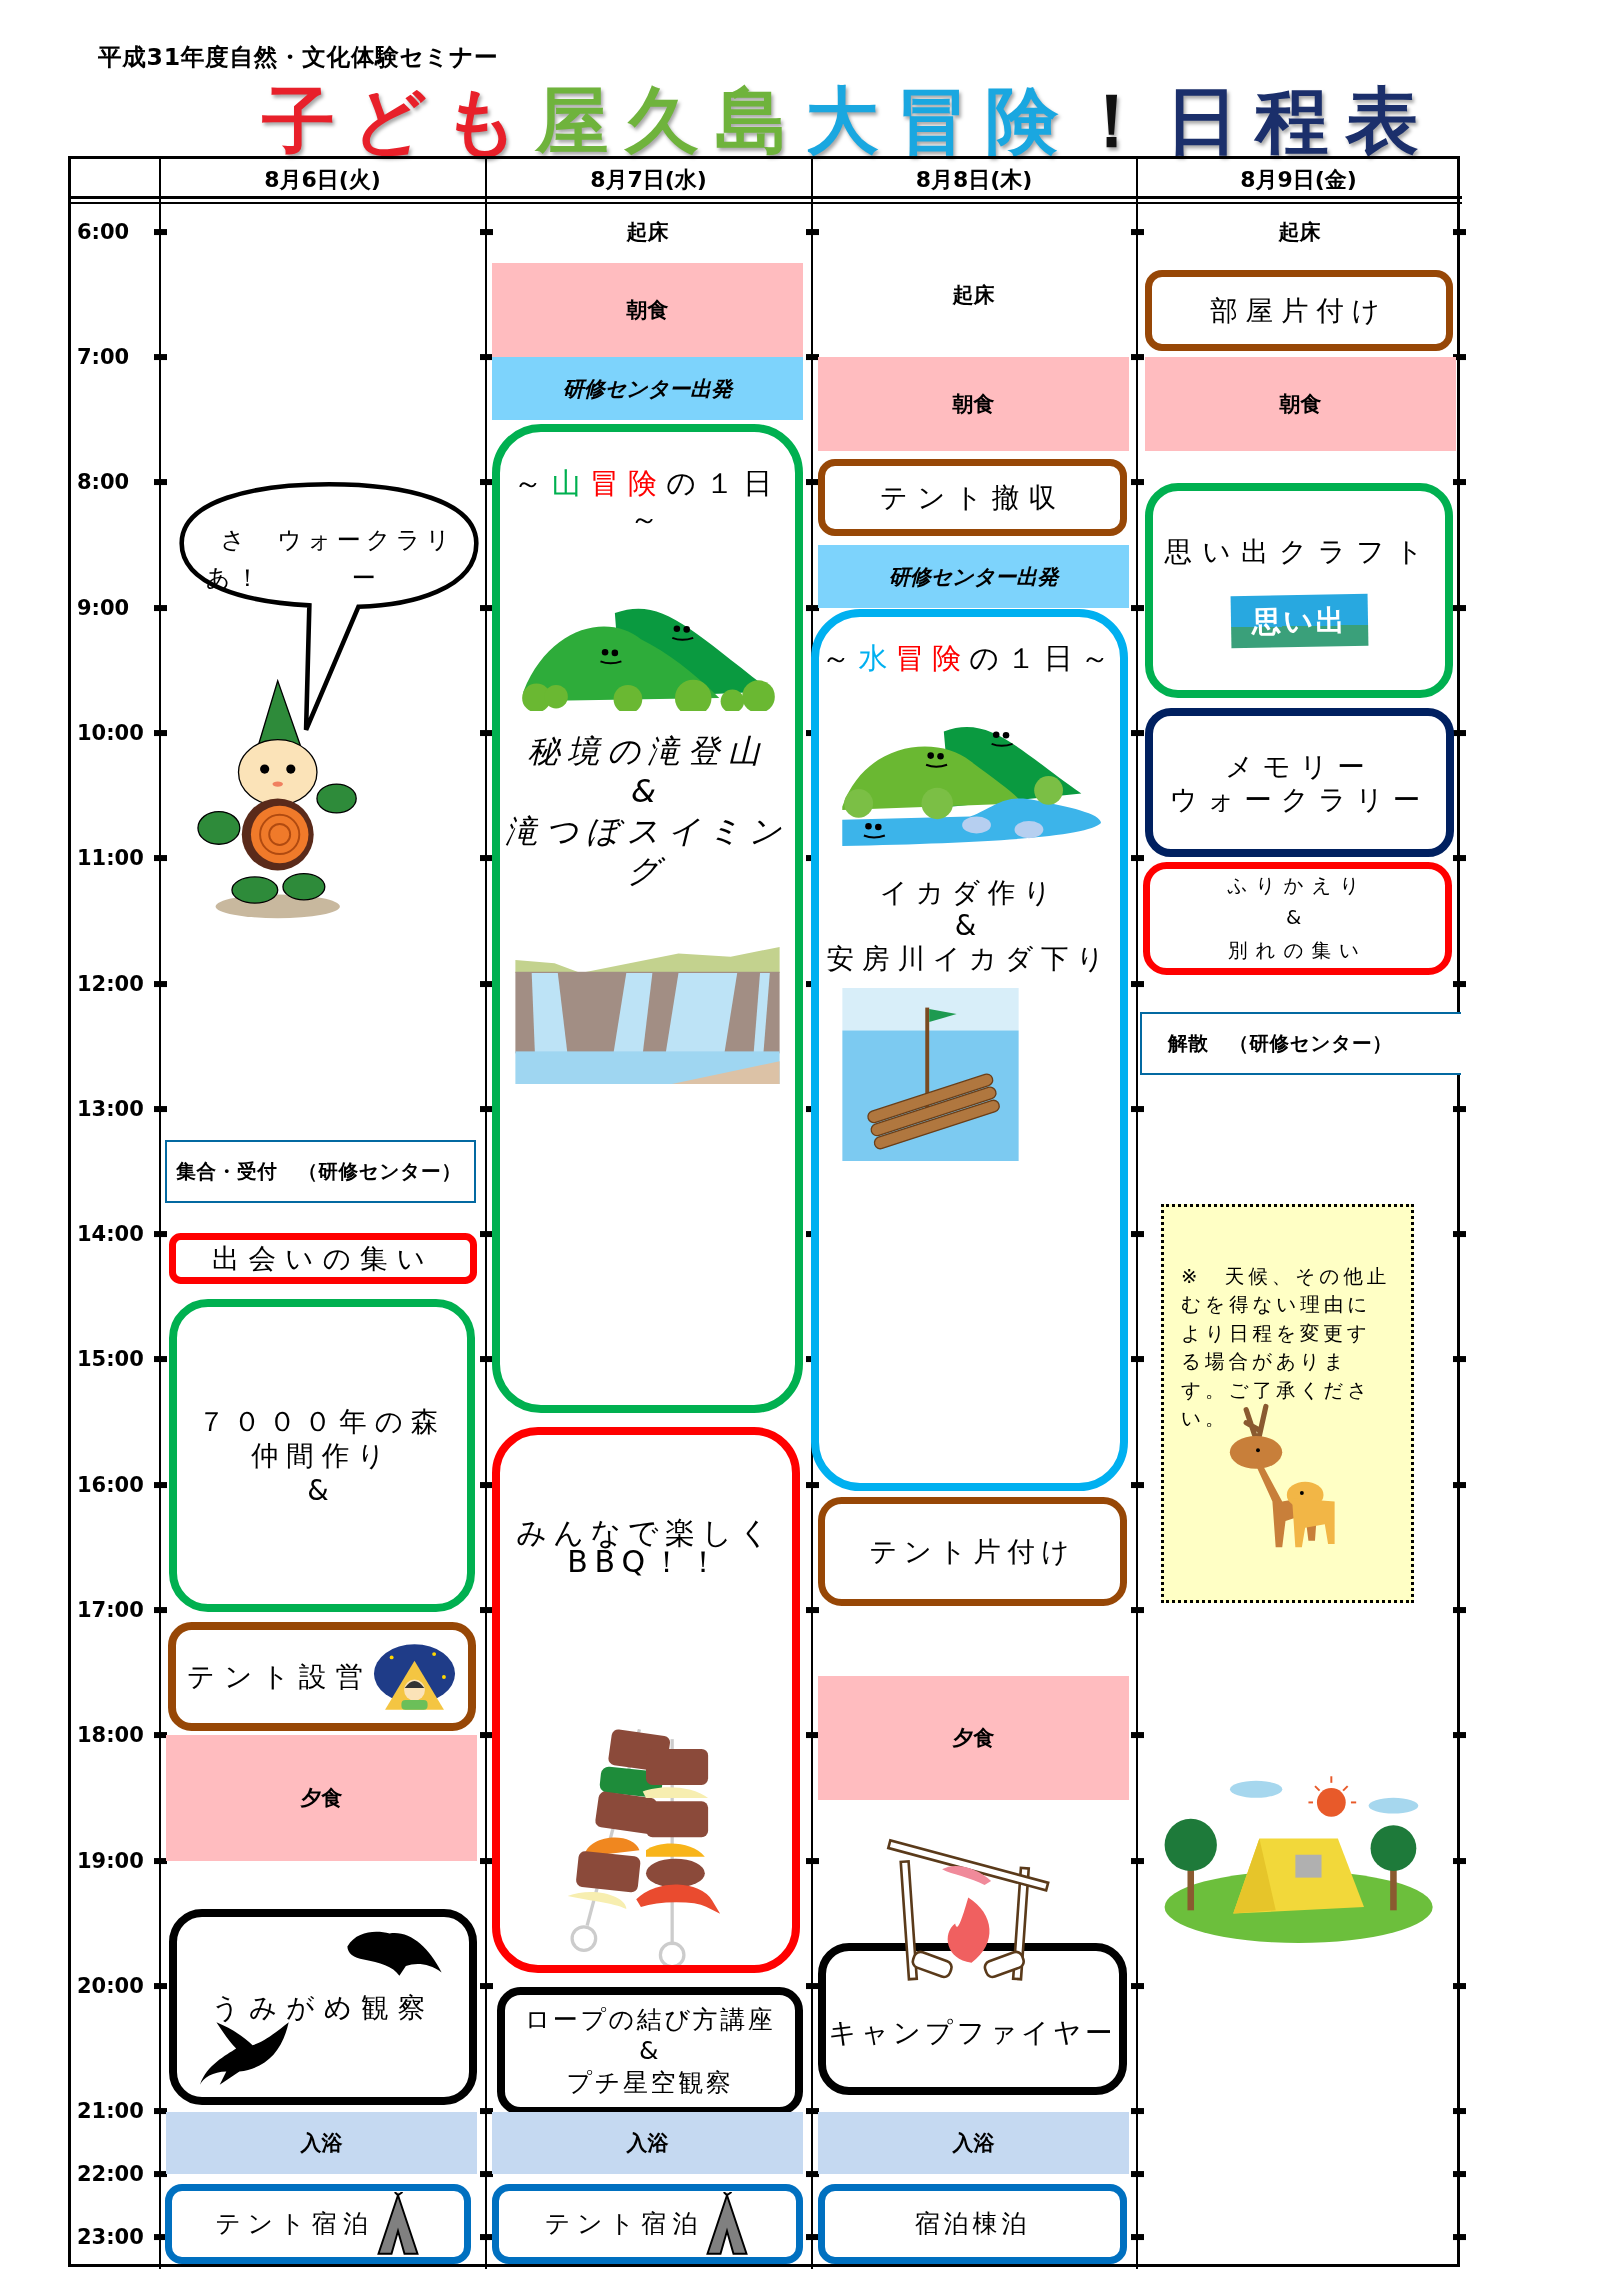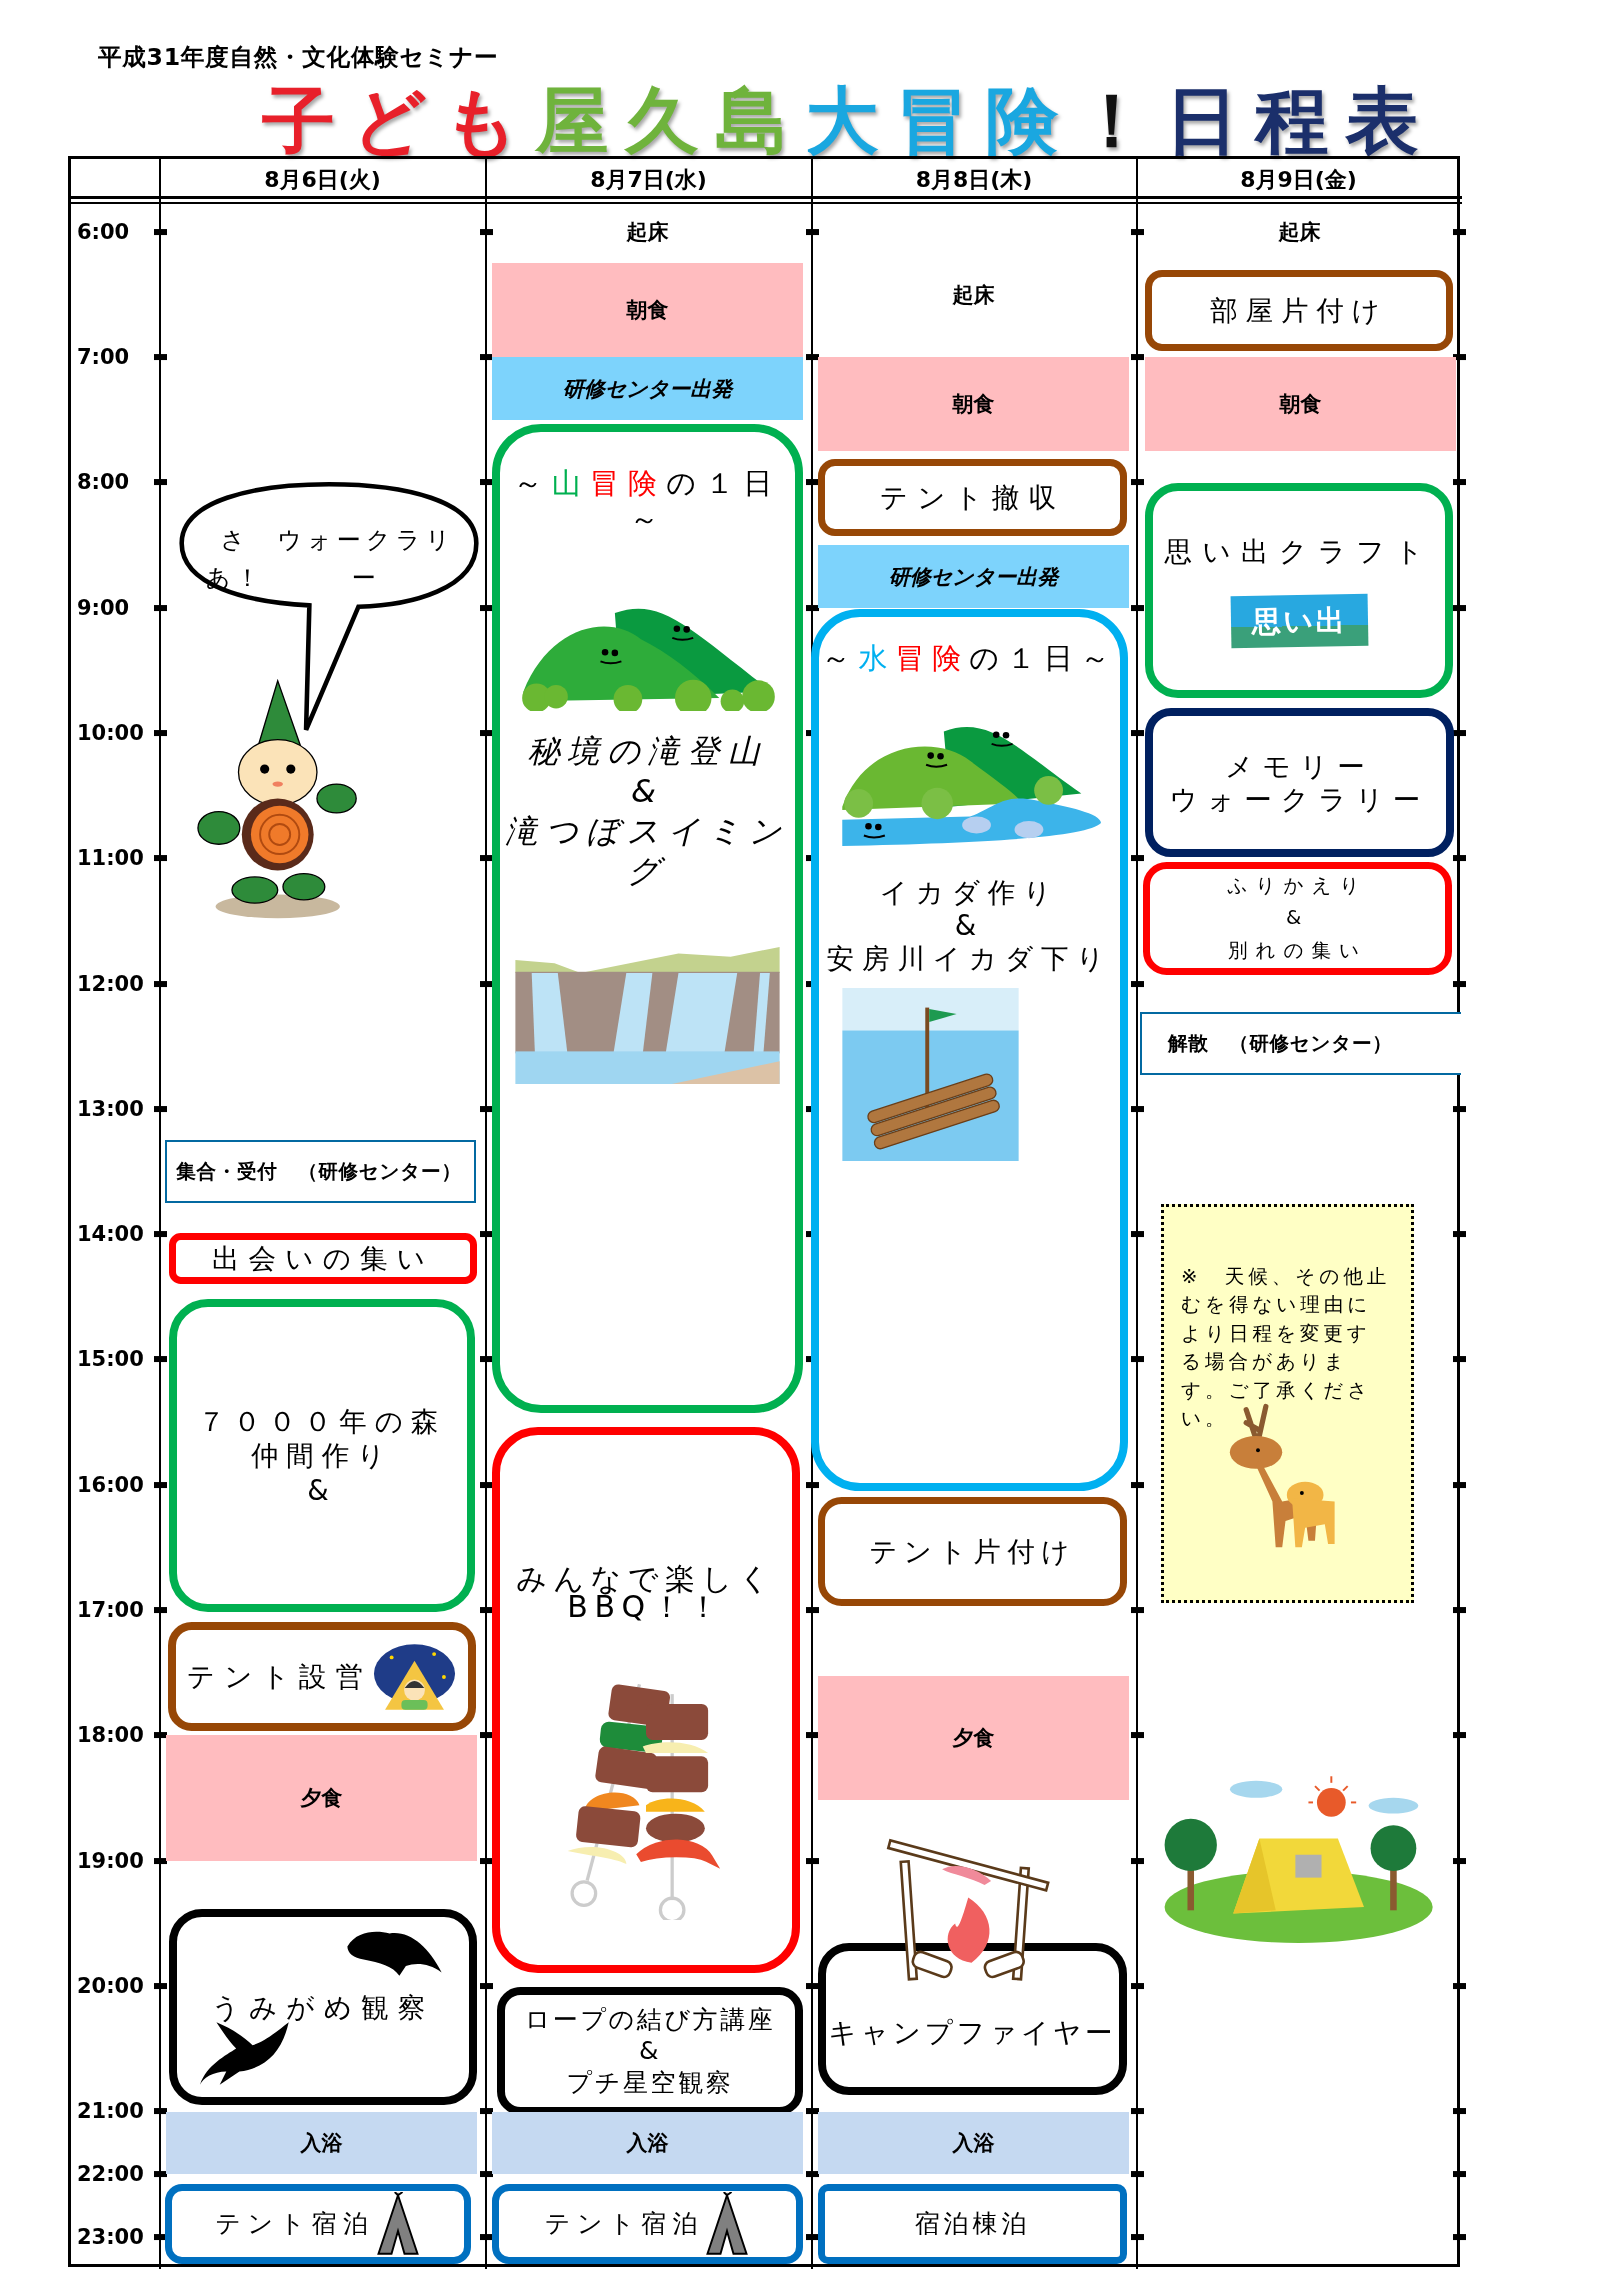--- a/index.html
+++ b/index.html
@@ -278,21 +278,21 @@
         <path d="M25,40 L65,40 L80,165 L30,165 Z"></path>
         <path d="M170,40 L210,40 L195,165 L150,165 Z"></path>
         <path d="M250,40 L340,40 L320,165 L230,165 Z"></path>
         <path d="M375,40 L390,40 L380,165 L365,165 Z"></path>
       </g>
     <rect x="0" y="160" width="405" height="50" fill="#9fd6f1"></rect>
     <path d="M240,210 L405,175 L405,210 Z" fill="#dcc2a6"></path>
   </svg>
 </div>
 
-<div class="abs cell rbox" style="left:492px;top:1427px;width:308px;height:546px;border:8.5px solid #ff0000;border-radius:46px;justify-content:center;">
+<div class="abs cell rbox" style="left:492px;top:1427px;width:308px;height:546px;border:8.5px solid #ff0000;border-radius:46px;justify-content:space-between;">
   <div style="margin-top:84px;font-size:30px;letter-spacing:6.5px;line-height:0.95;">
     <div>みんなで楽しく</div>
     <div>BBQ！！</div>
   </div>
   <svg style="margin-top:62px;" width="170" height="236" viewBox="0 0 260 360">
     <line x1="120" y1="0" x2="40" y2="300" stroke="#ccc" stroke-width="5"></line>
       <circle cx="35" cy="320" r="18" fill="none" stroke="#ccc" stroke-width="5"></circle>
     <line x1="170" y1="15" x2="170" y2="330" stroke="#ccc" stroke-width="5"></line>
       <circle cx="170" cy="345" r="18" fill="none" stroke="#ccc" stroke-width="5"></circle>
     <rect x="75" y="5" width="90" height="55" rx="10" fill="#8b4a3a" transform="rotate(8 120 30)"></rect>
@@ -389,21 +389,21 @@
   <path d="M95,52 C115,40 150,50 170,70 L160,76 C140,65 110,60 95,52 Z" fill="#f08a9a"></path>
   <path d="M135,95 C175,120 180,165 140,195 C100,190 95,150 115,135 C118,150 125,130 135,95 Z" fill="#f06060"></path>
   <g stroke="#5a3a1a" stroke-width="4" fill="#fff">
     <rect x="50" y="185" width="60" height="25" rx="10" transform="rotate(20 80 197)"></rect>
     <rect x="160" y="185" width="60" height="25" rx="10" transform="rotate(-20 190 197)"></rect>
   </g>
 </svg>
 
 <div class="abs cell lblue bold" style="left:818px;top:2112px;width:311px;height:62px;">入浴</div>
 
-<div class="abs cell rbox" style="left:818px;top:2184px;width:309px;height:80px;border:7.9px solid #0070c0;border-radius:10px;letter-spacing:3.9px;font-size:25px;">宿泊棟泊</div>
+<div class="abs cell rbox" style="left:818px;top:2184px;width:309px;height:80px;border:7.9px solid #0070c0;border-radius:17px;letter-spacing:3.9px;font-size:25px;">宿泊棟泊</div>
 
 <div class="abs cell bold" style="left:1139px;top:216px;width:321px;height:31px;">起床</div>
 <div class="abs cell rbox" style="left:1145px;top:270px;width:308px;height:81px;border:7.9px solid #974706;border-radius:17px;letter-spacing:7.9px;">部屋片付け</div>
 <div class="abs cell pink bold" style="left:1145px;top:357px;width:311px;height:94px;">朝食</div>
 
 <div class="abs cell rbox" style="left:1145px;top:483px;width:308px;height:215px;border:8.5px solid #00b050;border-radius:33px;">
   <div style="font-size:27.5px;letter-spacing:10.5px;">思い出クラフト</div>
   <div style="margin-top:27.5px;width:137px;height:52px;background:linear-gradient(#28a8e0 60%,#3aa07a 60%);display:flex;align-items:center;justify-content:center;color:#fff;font-weight:bold;font-size:29px;letter-spacing:2.6px;transform:rotate(-1deg);">思い出</div>
 </div>
 

